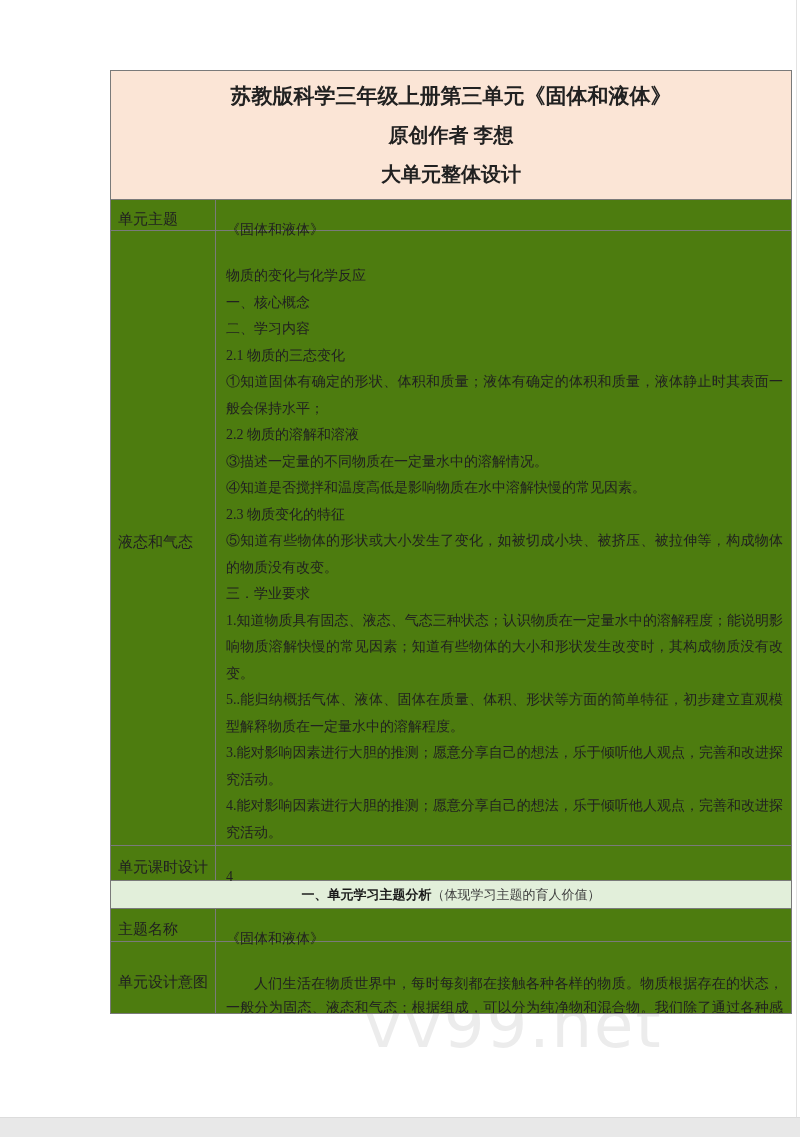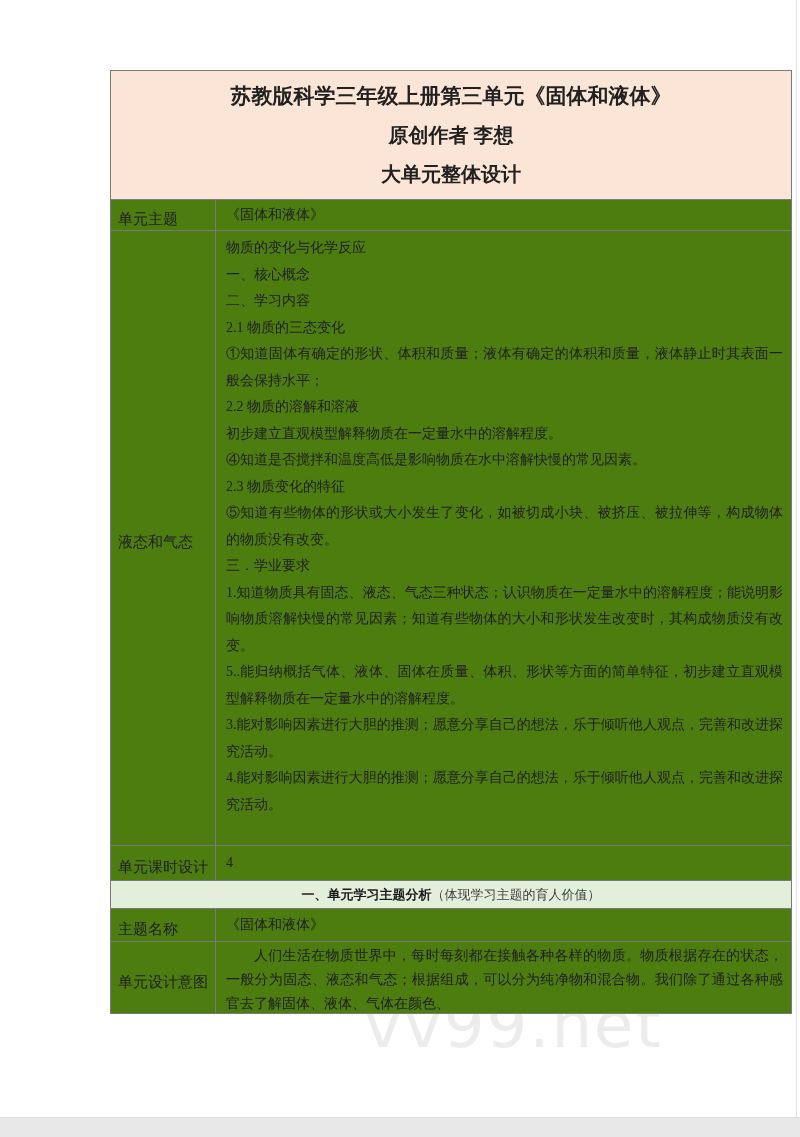--- a/index.html
+++ b/index.html
@@ -42,21 +42,21 @@
   .label-cell{
     width:105px;flex:0 0 105px;box-sizing:border-box;
     border-right:1px solid #7a7a7a;
     display:flex;align-items:center;
     padding:11px 4px 2px 7px;
     font-weight:normal;font-size:15px;
   }
   .value-cell{
     flex:1 1 auto;box-sizing:border-box;
     padding:2px 8px 2px 10px;
-    display:flex;align-items:center;
+    display:flex;align-items:center;margin-top:28px;
   }
   .row-unit-theme{height:31px;}
   .row-curriculum{height:615px;}
   .row-curriculum .value-cell{
     display:block;padding-top:4px;overflow:hidden;
     text-align:justify;
   }
   .row-curriculum .value-cell p{margin:0;line-height:26.5px;}
   .row-lesson-hours{height:35px;}
   .banner-row{
@@ -95,21 +95,21 @@
 
   <div class="row row-curriculum">
     <div class="label-cell">液态和气态</div>
     <div class="value-cell">
         <p>物质的变化与化学反应</p>
         <p>一、核心概念</p>
         <p>二、学习内容</p>
         <p>2.1 物质的三态变化</p>
         <p>①知道固体有确定的形状、体积和质量；液体有确定的体积和质量，液体静止时其表面一般会保持水平；</p>
         <p>2.2 物质的溶解和溶液</p>
-        <p>初步建立直观模型解释物质在一定量水中的溶解程度。</p>
+        <p>③描述一定量的不同物质在一定量水中的溶解情况。</p>
         <p>④知道是否搅拌和温度高低是影响物质在水中溶解快慢的常见因素。</p>
         <p>2.3 物质变化的特征</p>
         <p>⑤知道有些物体的形状或大小发生了变化，如被切成小块、被挤压、被拉伸等，构成物体的物质没有改变。</p>
         <p>三．学业要求</p>
         <p>1.知道物质具有固态、液态、气态三种状态；认识物质在一定量水中的溶解程度；能说明影响物质溶解快慢的常见因素；知道有些物体的大小和形状发生改变时，其构成物质没有改变。</p>
         <p>5..能归纳概括气体、液体、固体在质量、体积、形状等方面的简单特征，初步建立直观模型解释物质在一定量水中的溶解程度。</p>
         <p>3.能对影响因素进行大胆的推测；愿意分享自己的想法，乐于倾听他人观点，完善和改进探究活动。</p>
         <p>4.能对影响因素进行大胆的推测；愿意分享自己的想法，乐于倾听他人观点，完善和改进探究活动。</p>
       </div>
   </div>

